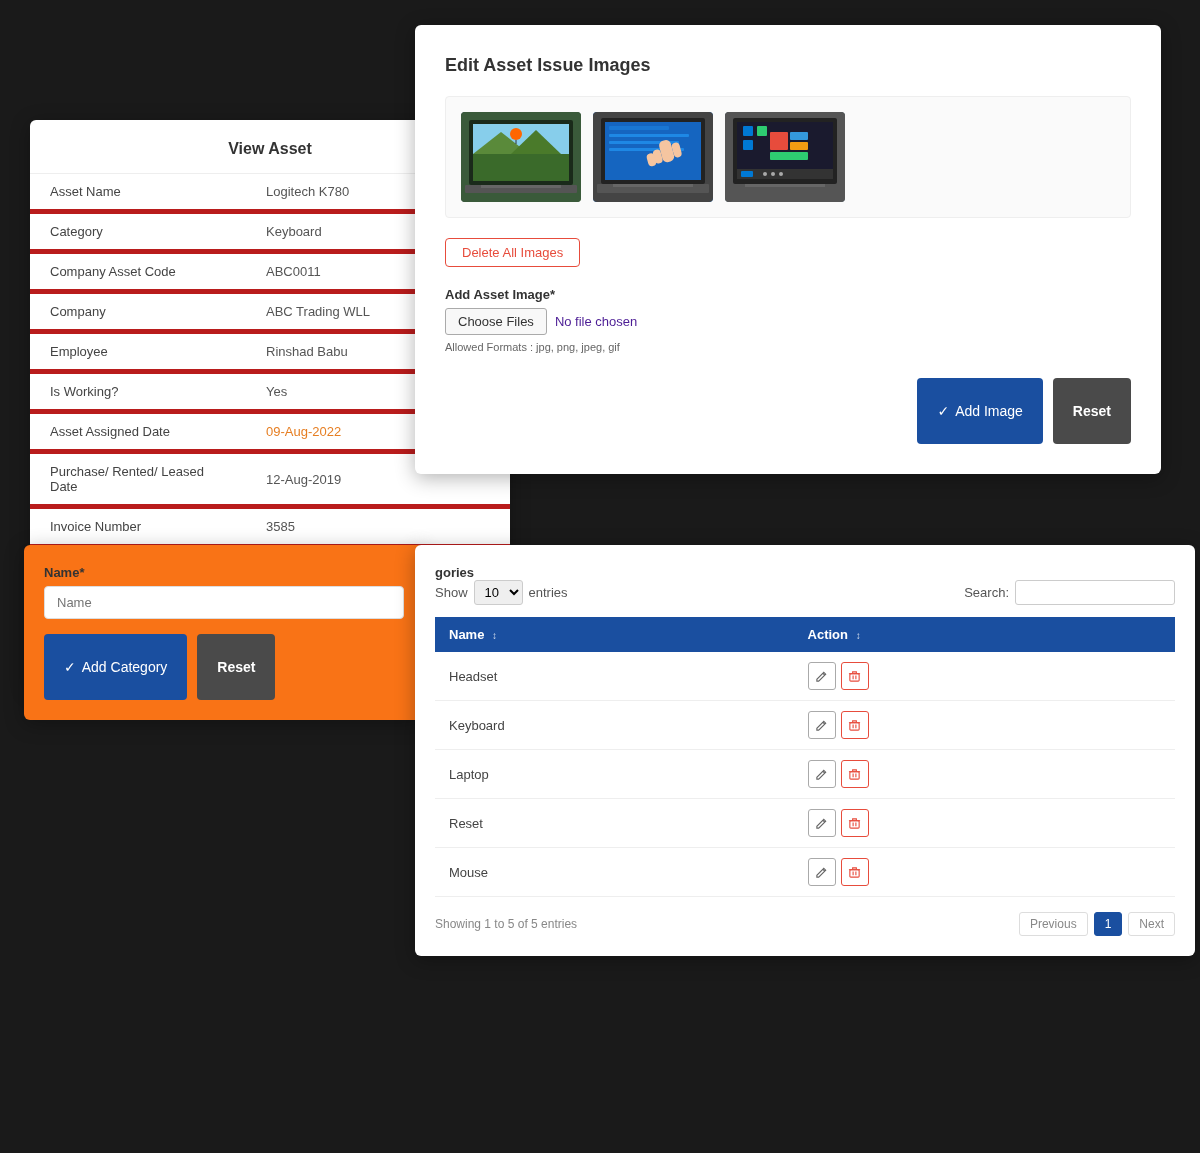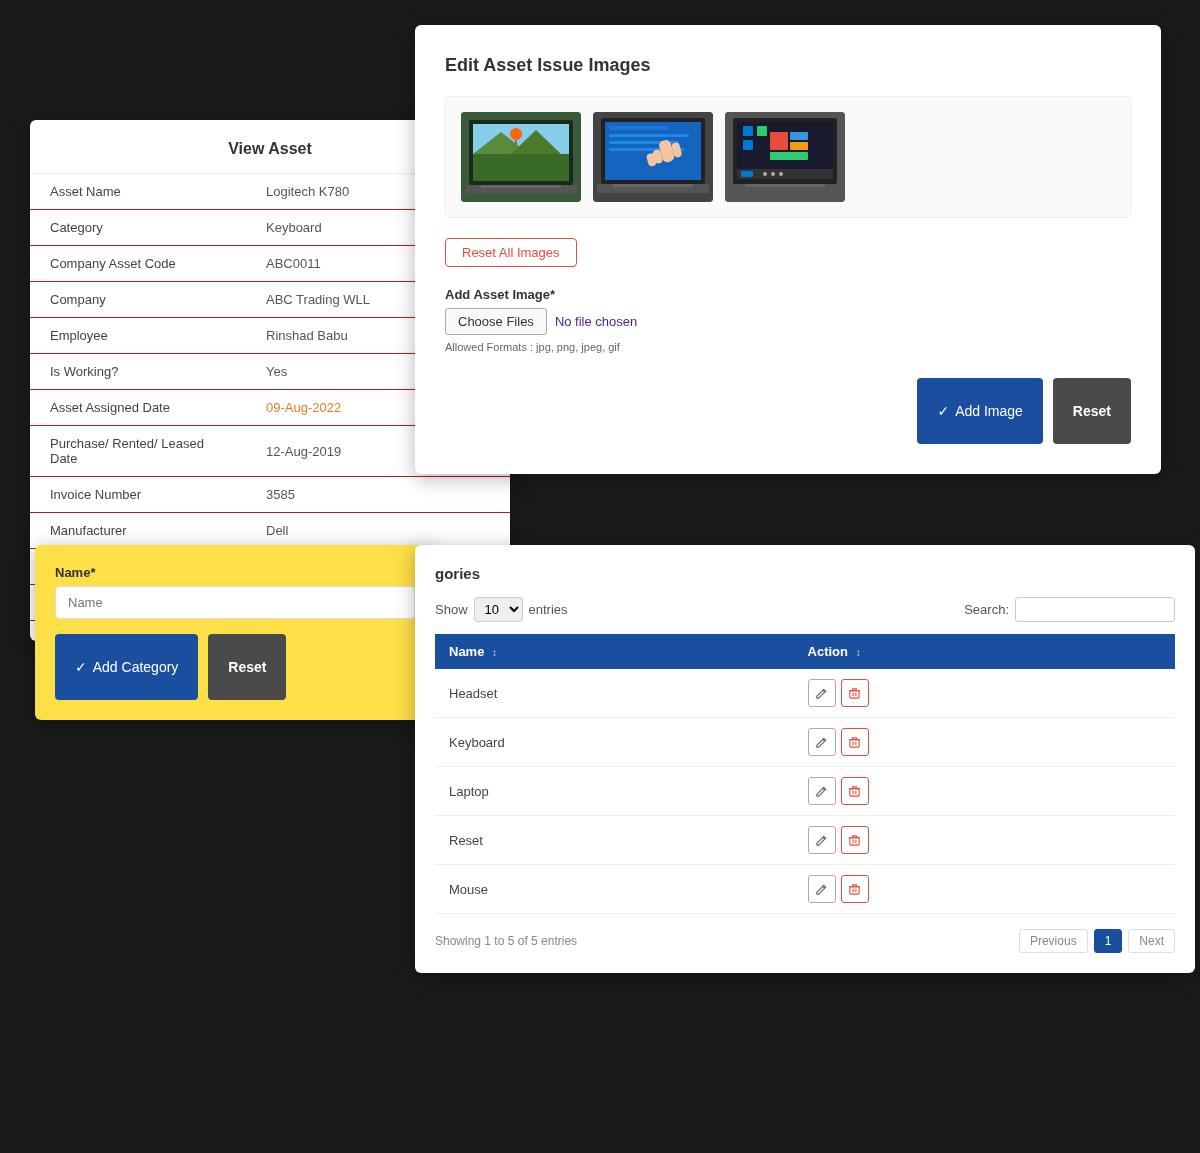--- a/index.html
+++ b/index.html
@@ -33,21 +33,21 @@
       padding-bottom: 15px;
       border-bottom: 1px solid #eee;
       margin-bottom: 0;
     }
     .asset-table {
       width: 100%;
       border-collapse: collapse;
     }
     .asset-table tr td {
       padding: 10px 20px;
-      border-bottom: 1px solid #b91c1c;
+      border-bottom: 5px solid #b91c1c;
       font-size: 13px;
     }
     .asset-table tr td:first-child {
       color: #444;
       font-weight: 500;
       width: 45%;
     }
     .asset-table tr td:last-child {
       color: #555;
     }
@@ -157,23 +157,23 @@
       border-radius: 4px;
       cursor: pointer;
       font-size: 14px;
       font-weight: bold;
     }
 
     
     .category-section {
       position: absolute;
       top: 545px;
-      left: 35px;
+      left: 24px;
       width: 400px;
-      background: #fde047;
+      background: #f97316;
       border-radius: 6px;
       box-shadow: 0 4px 20px rgba(0,0,0,0.3);
       padding: 20px;
       z-index: 2;
     }
     .form-group label {
       display: block;
       font-size: 13px;
       font-weight: 600;
       color: #333;
@@ -199,24 +199,23 @@
       top: 545px;
       left: 415px;
       width: 780px;
       background: #fff;
       border-radius: 6px;
       box-shadow: 0 4px 20px rgba(0,0,0,0.3);
       padding: 20px;
       z-index: 2;
     }
     .categories-title {
-      font-size: 15px;
+      font-size: 13px;
       font-weight: bold;
       color: #333;
-      margin-bottom: 15px;
     }
     .table-controls {
       display: flex;
       justify-content: space-between;
       align-items: center;
       margin-bottom: 12px;
     }
     .show-entries {
       display: flex;
       align-items: center;
@@ -465,21 +464,21 @@
         <rect x="65" y="20" width="18" height="8" rx="1" fill="#3498db"></rect>
         <rect x="65" y="30" width="18" height="8" rx="1" fill="#f39c12"></rect>
         <rect x="45" y="40" width="38" height="8" rx="1" fill="#2ecc71"></rect>
 
         <rect x="4" y="72" width="112" height="9" rx="1" fill="#555"></rect>
         <rect x="20" y="72" width="80" height="3" fill="#666"></rect>
       </svg>
     </div>
   </div>
 
-  <button class="delete-all-btn">Reset All Images</button>
+  <button class="delete-all-btn">Delete All Images</button>
 
   <div class="form-group">
     <label class="add-image-label">Add Asset Image*</label>
     <div class="file-input-row">
       <button class="choose-files-btn">Choose Files</button>
       <span class="no-file-text">No file chosen</span>
     </div>
     <div class="allowed-formats">Allowed Formats : jpg, png, jpeg, gif</div>
   </div>
 

